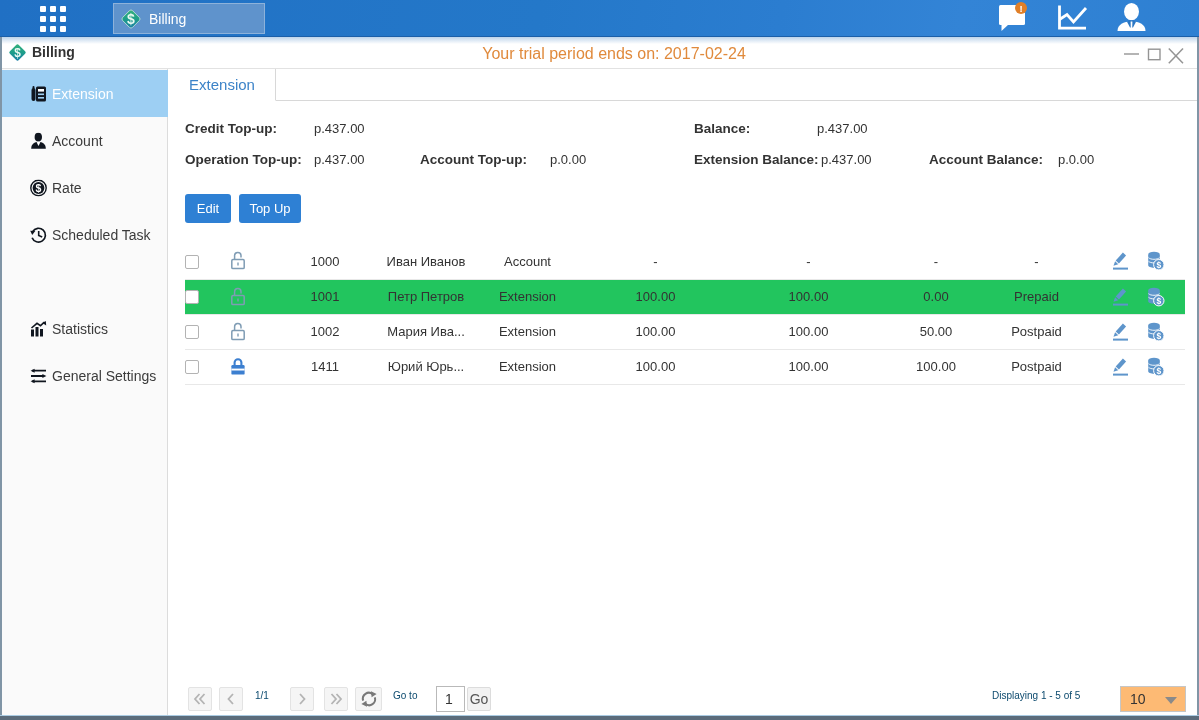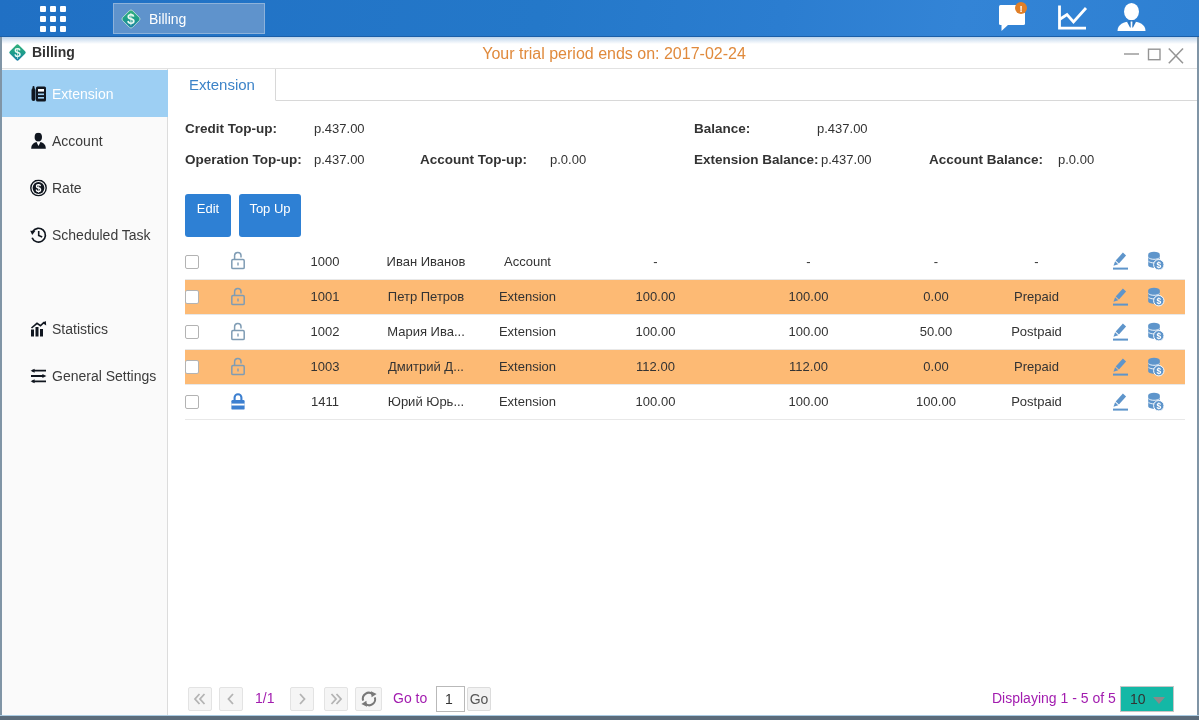--- a/index.html
+++ b/index.html
@@ -33,36 +33,36 @@
 .mitem.sel .lbl { color:#fff; }
 
 
 #content { position:absolute; left:169px; top:69px; width:1030px; height:646px; background:#fff; }
 #tabbar { position:absolute; left:0; top:0; width:1030px; height:32px; border-bottom:1px solid #d8d8d8; }
 #tabact { position:absolute; left:0; top:0; width:107px; height:32px; background:#fff; border-right:1px solid #d8d8d8; border-bottom:1px solid #fff; line-height:32px; text-align:center; font-size:15px; color:#3c83c8; }
 
 .slab { position:absolute; font-size:13.5px; font-weight:bold; color:#333; }
 .sval { position:absolute; font-size:13px; color:#333; }
 
-.btn { position:absolute; background:#2e80d4; color:#fff; font-size:13px; border-radius:3px; text-align:center; line-height:29px; height:43px; }
+.btn { position:absolute; background:#2e80d4; color:#fff; font-size:13px; border-radius:3px; text-align:center; line-height:29px; height:29px; }
 
 
 #tbl { position:absolute; left:16px; top:175px; width:1000px; border-collapse:collapse; table-layout:fixed; font-size:13px; color:#333; }
 #tbl th { font-weight:normal; color:#555; height:32px; text-align:center; border-top:1px solid #e7e7e7; border-bottom:1px solid #dedede; background:#fff; }
 #tbl td { height:35px; text-align:center; border-bottom:1px solid #e8e8e8; }
-#tbl tr.alt td { background:#fdba74; }
+#tbl tr.alt td { background:#22c55e; }
 .cb { display:inline-block; width:14px; height:14px; border:1px solid #b3b3b3; border-radius:2px; background:#fff; vertical-align:middle; }
 
 
 #pager { position:absolute; left:0; top:614px; width:1030px; height:32px; }
 .pbtn { position:absolute; top:4px; width:24px; height:24px; background:#f5f5f5; border:1px solid #e3e3e3; border-radius:2px; color:#b9b9b9; text-align:center; line-height:22px; font-size:14px; }
-.ptxt { position:absolute; font-size:14px; color:#a21caf; }
+.ptxt { position:absolute; font-size:10px; color:#0c4a6e; }
 #goin { position:absolute; left:267px; top:3px; width:29px; height:26px; border:1px solid #b9b9b9; background:#fff; font-size:14px; color:#333; line-height:24px; padding-left:8px; }
 #gobtn { position:absolute; left:298px; top:4px; width:24px; height:24px; background:#f2f2f2; border:1px solid #dcdcdc; border-radius:2px; color:#555; text-align:center; line-height:22px; font-size:14px; }
-#pagesel { position:absolute; left:951px; top:3px; width:54px; height:26px; border:1px solid #c6c6c6; background:#14b8a6; font-size:14px; color:#333; line-height:24px; padding-left:9px; }
+#pagesel { position:absolute; left:951px; top:3px; width:66px; height:26px; border:1px solid #c6c6c6; background:#fdba74; font-size:14px; color:#333; line-height:24px; padding-left:9px; }
 #pagesel .tri { position:absolute; right:8px; top:10px; width:0; height:0; border-left:6px solid transparent; border-right:6px solid transparent; border-top:7px solid #8a8a8a; }
 
 #bottombar { position:absolute; left:0; top:715px; width:1199px; height:5px; background:#5b6c7b; border-top:1px solid #aacbe2; }
 </style>
 </head>
 <body>
 <svg width="0" height="0" style="position:absolute">
   <defs>
     <g id="ops">
 
@@ -298,38 +298,20 @@
             <td>Мария Ива...</td>
             <td>Extension</td>
             <td>100.00</td>
             <td>100.00</td>
             <td>50.00</td>
             <td>Postpaid</td>
         <td><svg width="54" height="22" viewBox="0 0 54 22" style="vertical-align:middle">
                 <use href="#ops"></use>
               </svg></td>
       </tr>
-      <tr class="alt">
-        <td style="text-align:left"><span class="cb"></span></td>
-        <td><svg width="18" height="20" viewBox="0 0 18 20" style="vertical-align:middle">
-                <rect x="2.8" y="8.6" width="12.4" height="9" rx="1.2" fill="none" stroke="#7f9cb4" stroke-width="1.5"></rect>
-                <path d="M5.6 8.4 V4.9 A3.2 3.2 0 0 1 12 4.6 V6.4" fill="none" stroke="#7f9cb4" stroke-width="1.5"></path>
-                <line x1="9" y1="11.4" x2="9" y2="14.4" stroke="#7f9cb4" stroke-width="1.4"></line>
-              </svg></td>
-        <td>1003</td>
-            <td>Дмитрий Д...</td>
-            <td>Extension</td>
-            <td>112.00</td>
-            <td>112.00</td>
-            <td>0.00</td>
-            <td>Prepaid</td>
-        <td><svg width="54" height="22" viewBox="0 0 54 22" style="vertical-align:middle">
-                <use href="#ops"></use>
-              </svg></td>
-      </tr>
       <tr>
         <td style="text-align:left"><span class="cb"></span></td>
         <td><svg width="18" height="20" viewBox="0 0 18 20" style="vertical-align:middle">
                 <rect x="2.4" y="8" width="13.2" height="9.6" rx="1.2" fill="#3c7fd0"></rect>
                 <path d="M5.6 8 V5.6 A3.4 3.4 0 0 1 12.4 5.6 V8" fill="none" stroke="#3c7fd0" stroke-width="2.1"></path>
                 <rect x="2.4" y="11.6" width="13.2" height="1.9" fill="#fff"></rect>
               </svg></td>
         <td>1411</td>
             <td>Юрий Юрь...</td>
             <td>Extension</td>

